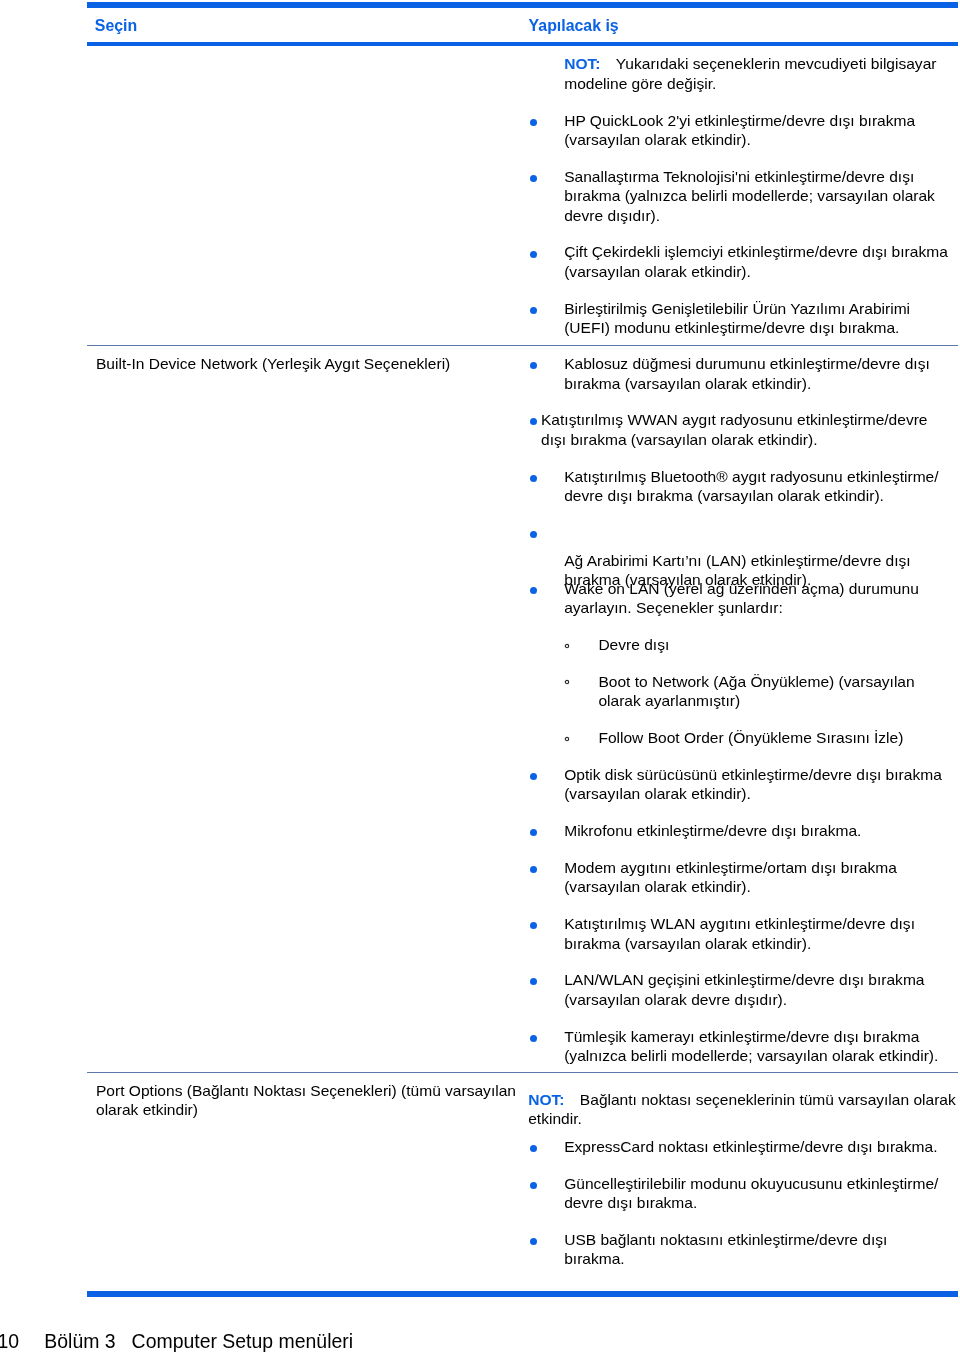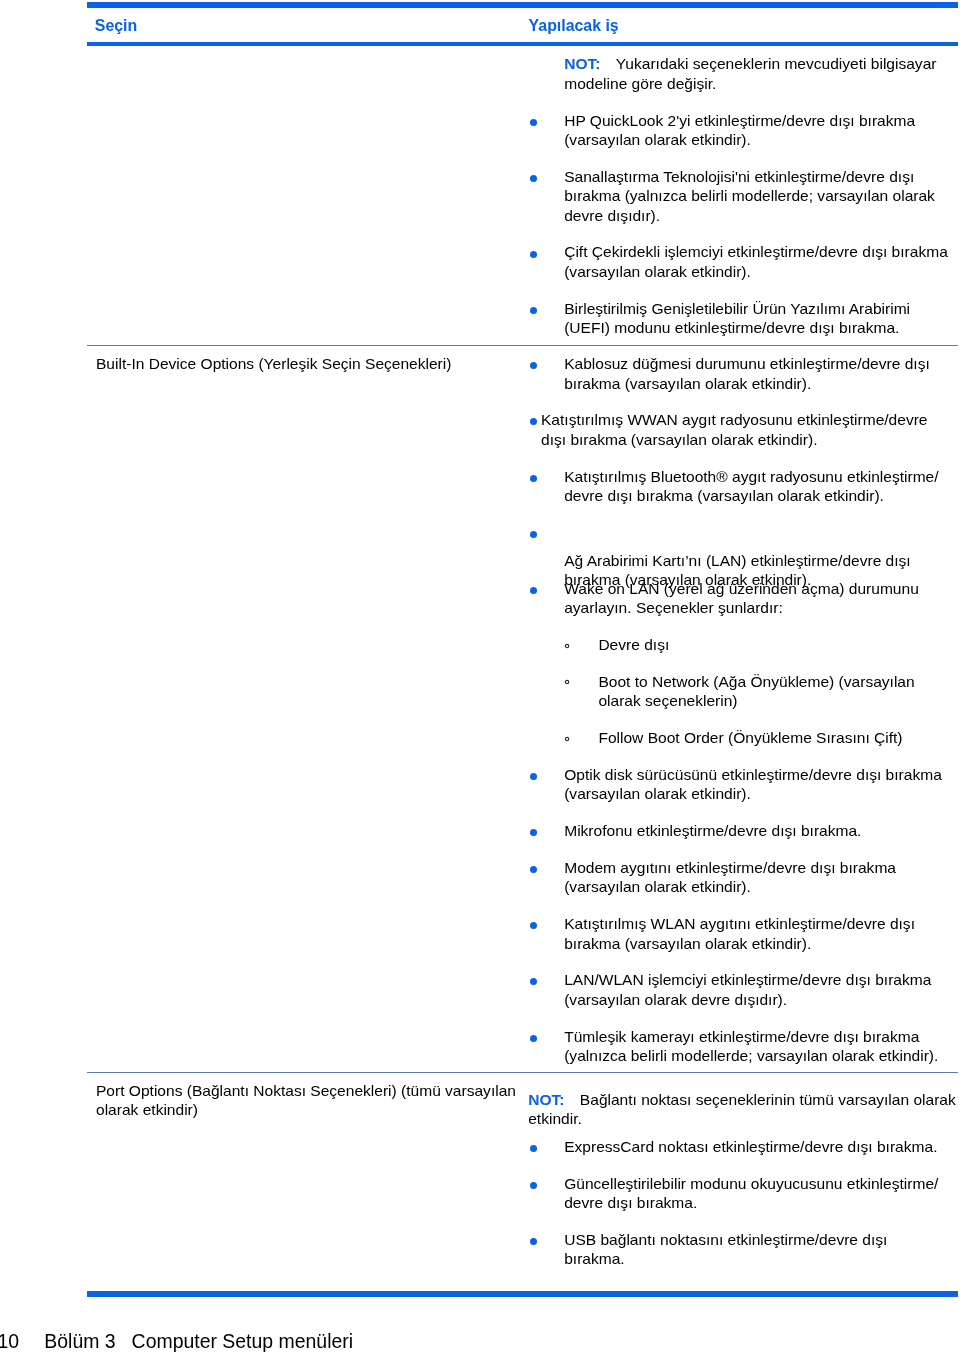--- a/index.html
+++ b/index.html
@@ -71,21 +71,21 @@
       <div class="bullet" style="left:530px;top:174.90px"></div>
       <div class="txt" style="left:564.2px;top:166.80px">Sanallaştırma Teknolojisi'ni etkinleştirme/devre dışı
 bırakma (yalnızca belirli modellerde; varsayılan olarak
 devre dışıdır).</div>
       <div class="bullet" style="left:530px;top:250.50px"></div>
       <div class="txt" style="left:564.2px;top:242.40px">Çift Çekirdekli işlemciyi etkinleştirme/devre dışı bırakma
 (varsayılan olarak etkindir).</div>
       <div class="bullet" style="left:530px;top:306.70px"></div>
       <div class="txt" style="left:564.2px;top:298.60px">Birleştirilmiş Genişletilebilir Ürün Yazılımı Arabirimi
 (UEFI) modunu etkinleştirme/devre dışı bırakma.</div>
-      <div class="txt" style="left:96px;top:354.10px">Built-In Device Options (Yerleşik Seçin Seçenekleri)</div>
+      <div class="txt" style="left:96px;top:354.10px">Built-In Device Network (Yerleşik Aygıt Seçenekleri)</div>
       <div class="bullet" style="left:530px;top:362.20px"></div>
       <div class="txt" style="left:564.2px;top:354.10px">Kablosuz düğmesi durumunu etkinleştirme/devre dışı
 bırakma (varsayılan olarak etkindir).</div>
       <div class="bullet" style="left:530px;top:418.40px"></div>
       <div class="txt" style="left:541px;top:410.30px">Katıştırılmış WWAN aygıt radyosunu etkinleştirme/devre
 dışı bırakma (varsayılan olarak etkindir).</div>
       <div class="bullet" style="left:530px;top:474.60px"></div>
       <div class="txt" style="left:564.2px;top:466.50px">Katıştırılmış Bluetooth® aygıt radyosunu etkinleştirme/
 devre dışı bırakma (varsayılan olarak etkindir).</div>
       <div class="bullet" style="left:530px;top:530.80px"></div>
@@ -95,38 +95,38 @@
       <div class="txt" style="left:564.2px;top:578.90px">Wake on LAN (yerel ağ üzerinden açma) durumunu
 ayarlayın. Seçenekler şunlardır:</div>
       <svg class="sbullet" viewBox="0 0 6 6" style="left:563.6px;top:642.60px">
         <circle cx="3" cy="3" r="1.7"></circle>
       </svg>
       <div class="txt" style="left:598.4px;top:635.10px">Devre dışı</div>
       <svg class="sbullet" viewBox="0 0 6 6" style="left:563.6px;top:679.40px">
         <circle cx="3" cy="3" r="1.7"></circle>
       </svg>
       <div class="txt" style="left:598.4px;top:671.90px">Boot to Network (Ağa Önyükleme) (varsayılan
-olarak seçeneklerin)</div>
+olarak ayarlanmıştır)</div>
       <svg class="sbullet" viewBox="0 0 6 6" style="left:563.6px;top:735.60px">
         <circle cx="3" cy="3" r="1.7"></circle>
       </svg>
-      <div class="txt" style="left:598.4px;top:728.10px">Follow Boot Order (Önyükleme Sırasını Çift)</div>
+      <div class="txt" style="left:598.4px;top:728.10px">Follow Boot Order (Önyükleme Sırasını İzle)</div>
       <div class="bullet" style="left:530px;top:773.00px"></div>
       <div class="txt" style="left:564.2px;top:764.90px">Optik disk sürücüsünü etkinleştirme/devre dışı bırakma
 (varsayılan olarak etkindir).</div>
       <div class="bullet" style="left:530px;top:829.20px"></div>
       <div class="txt" style="left:564.2px;top:821.10px">Mikrofonu etkinleştirme/devre dışı bırakma.</div>
       <div class="bullet" style="left:530px;top:866.00px"></div>
-      <div class="txt" style="left:564.2px;top:857.90px">Modem aygıtını etkinleştirme/devre dışı bırakma
+      <div class="txt" style="left:564.2px;top:857.90px">Modem aygıtını etkinleştirme/ortam dışı bırakma
 (varsayılan olarak etkindir).</div>
       <div class="bullet" style="left:530px;top:922.20px"></div>
       <div class="txt" style="left:564.2px;top:914.10px">Katıştırılmış WLAN aygıtını etkinleştirme/devre dışı
 bırakma (varsayılan olarak etkindir).</div>
       <div class="bullet" style="left:530px;top:978.40px"></div>
-      <div class="txt" style="left:564.2px;top:970.30px">LAN/WLAN işlemciyi etkinleştirme/devre dışı bırakma
+      <div class="txt" style="left:564.2px;top:970.30px">LAN/WLAN geçişini etkinleştirme/devre dışı bırakma
 (varsayılan olarak devre dışıdır).</div>
       <div class="bullet" style="left:530px;top:1034.60px"></div>
       <div class="txt" style="left:564.2px;top:1026.50px">Tümleşik kamerayı etkinleştirme/devre dışı bırakma
 (yalnızca belirli modellerde; varsayılan olarak etkindir).</div>
       <div class="txt" style="left:96px;top:1080.70px">Port Options (Bağlantı Noktası Seçenekleri) (tümü varsayılan
 olarak etkindir)</div>
       <div class="txt" style="left:528.2px;top:1090px"><span class="lbl">NOT:</span><span class="gap"></span><span>Bağlantı noktası seçeneklerinin tümü varsayılan olarak
 etkindir.</span></div>
       <div class="bullet" style="left:530px;top:1145.00px"></div>
       <div class="txt" style="left:564.2px;top:1136.90px">ExpressCard noktası etkinleştirme/devre dışı bırakma.</div>

